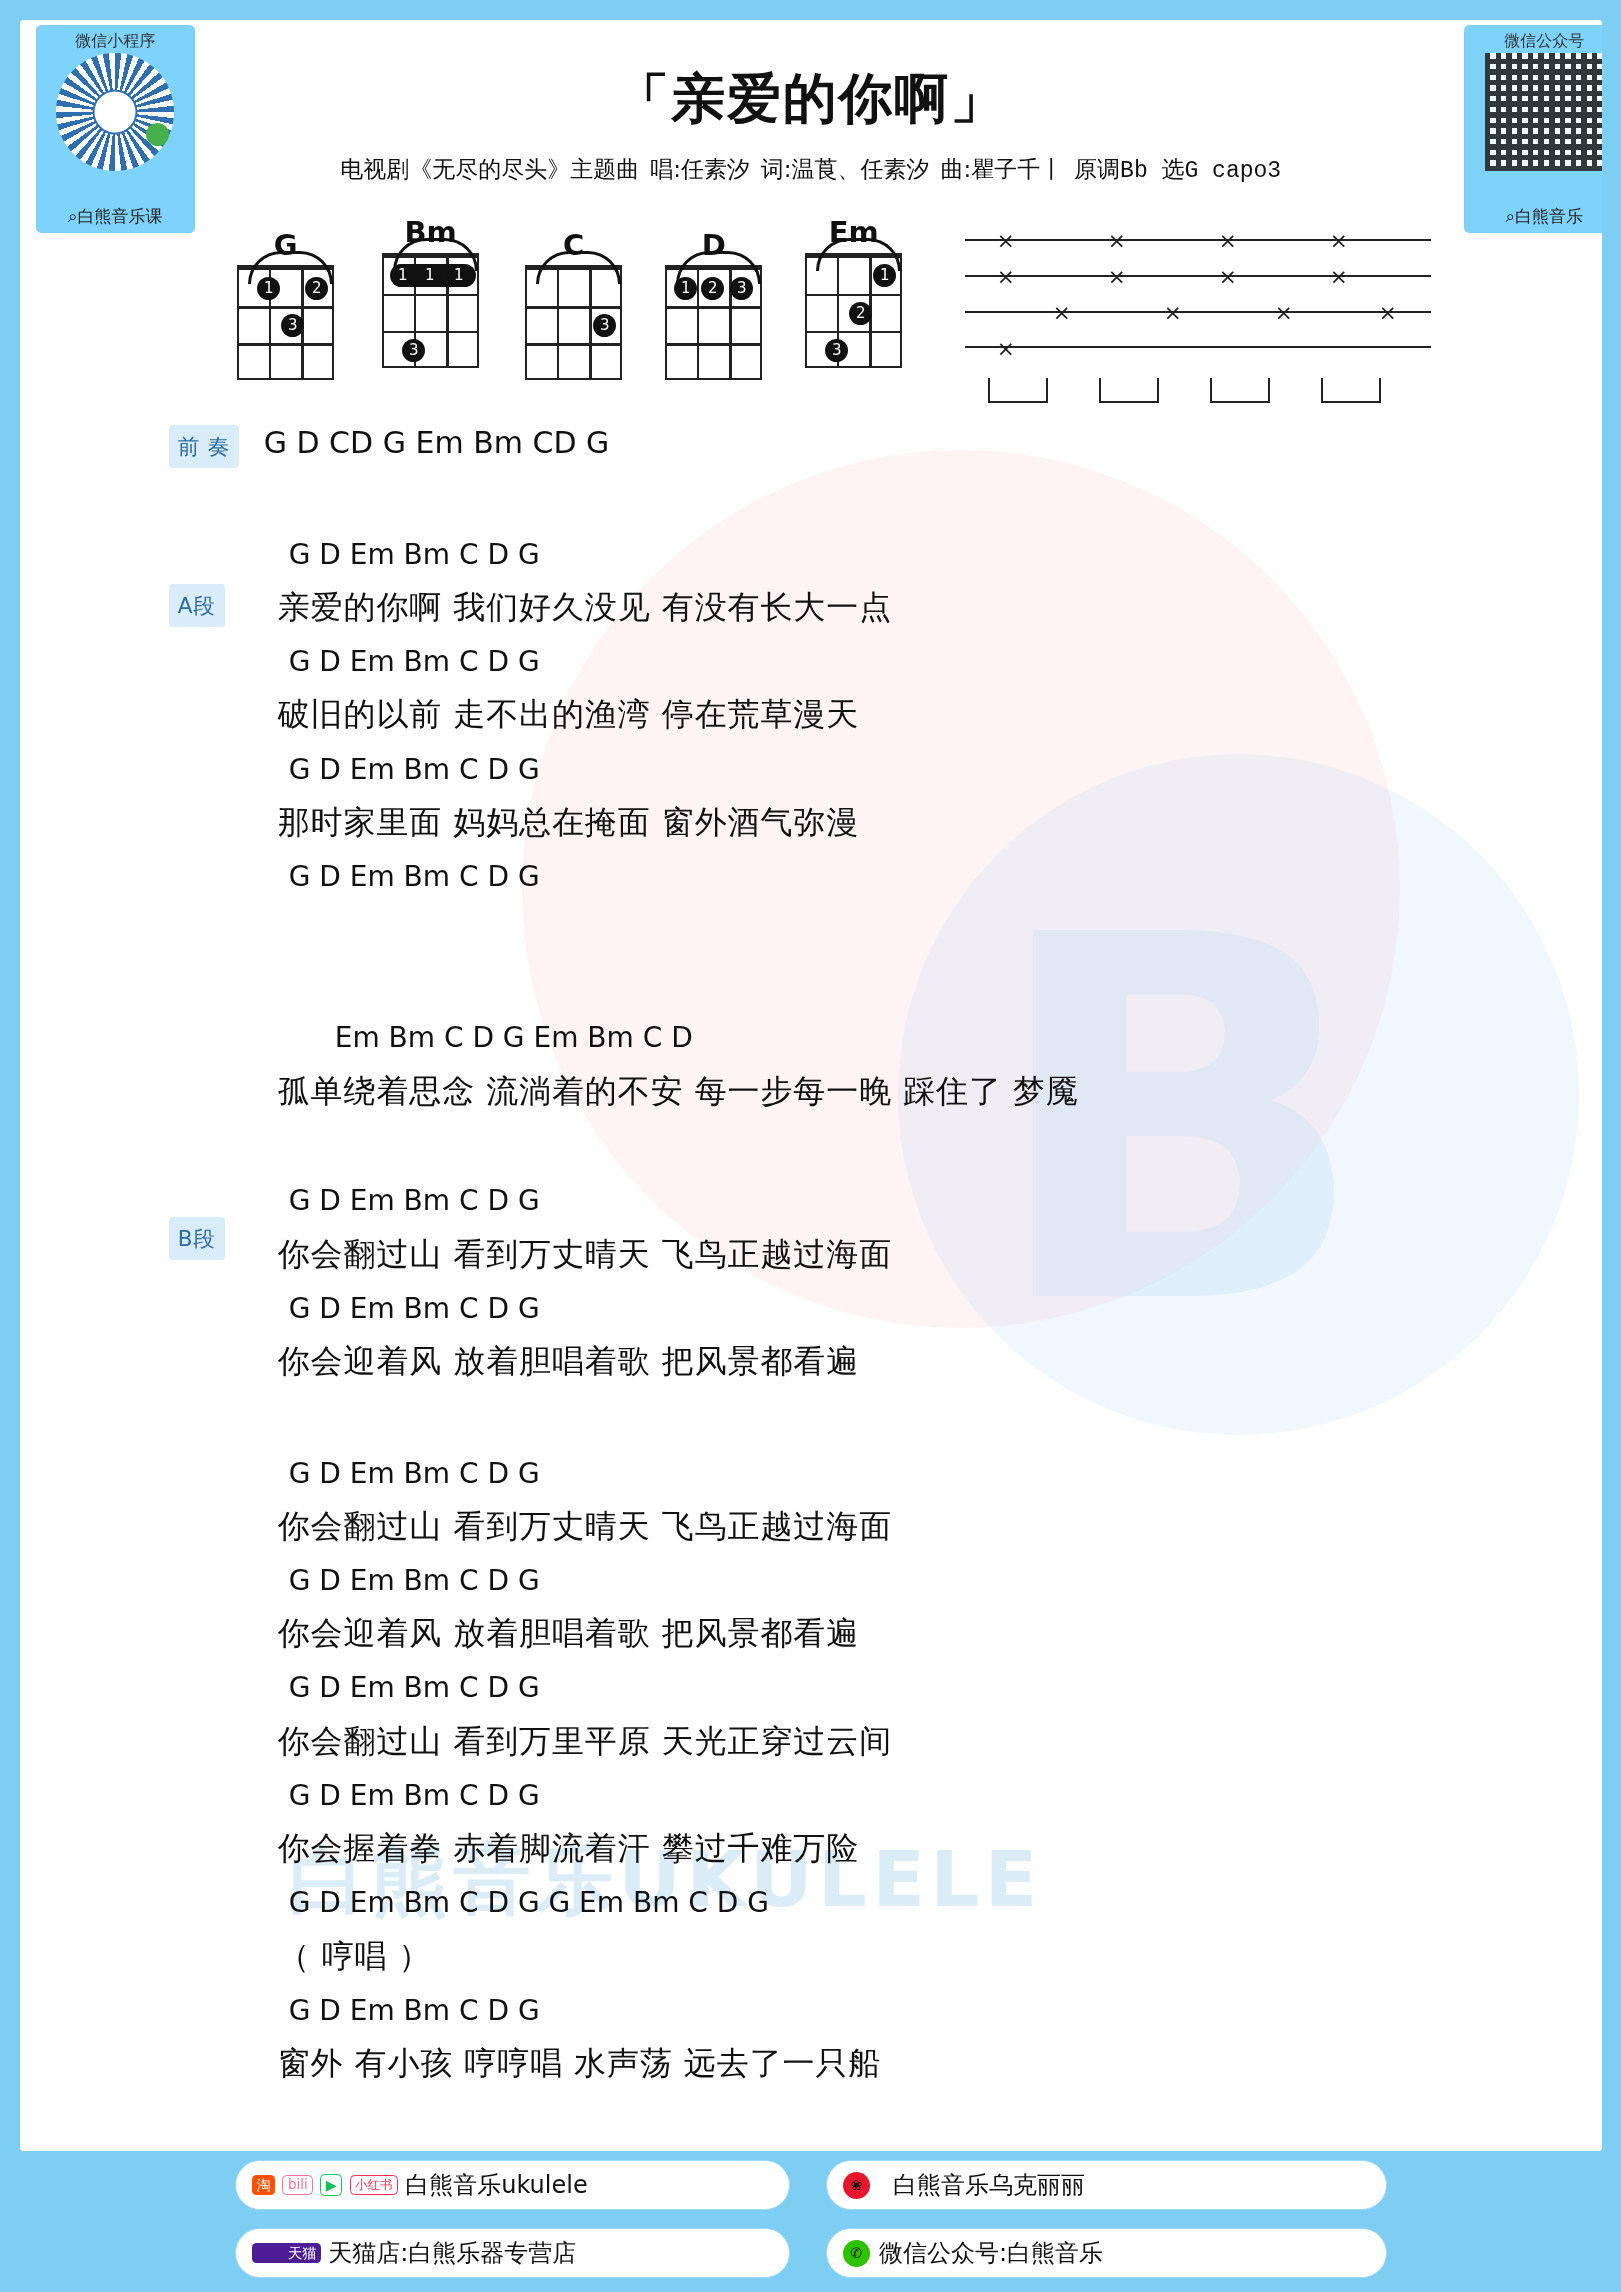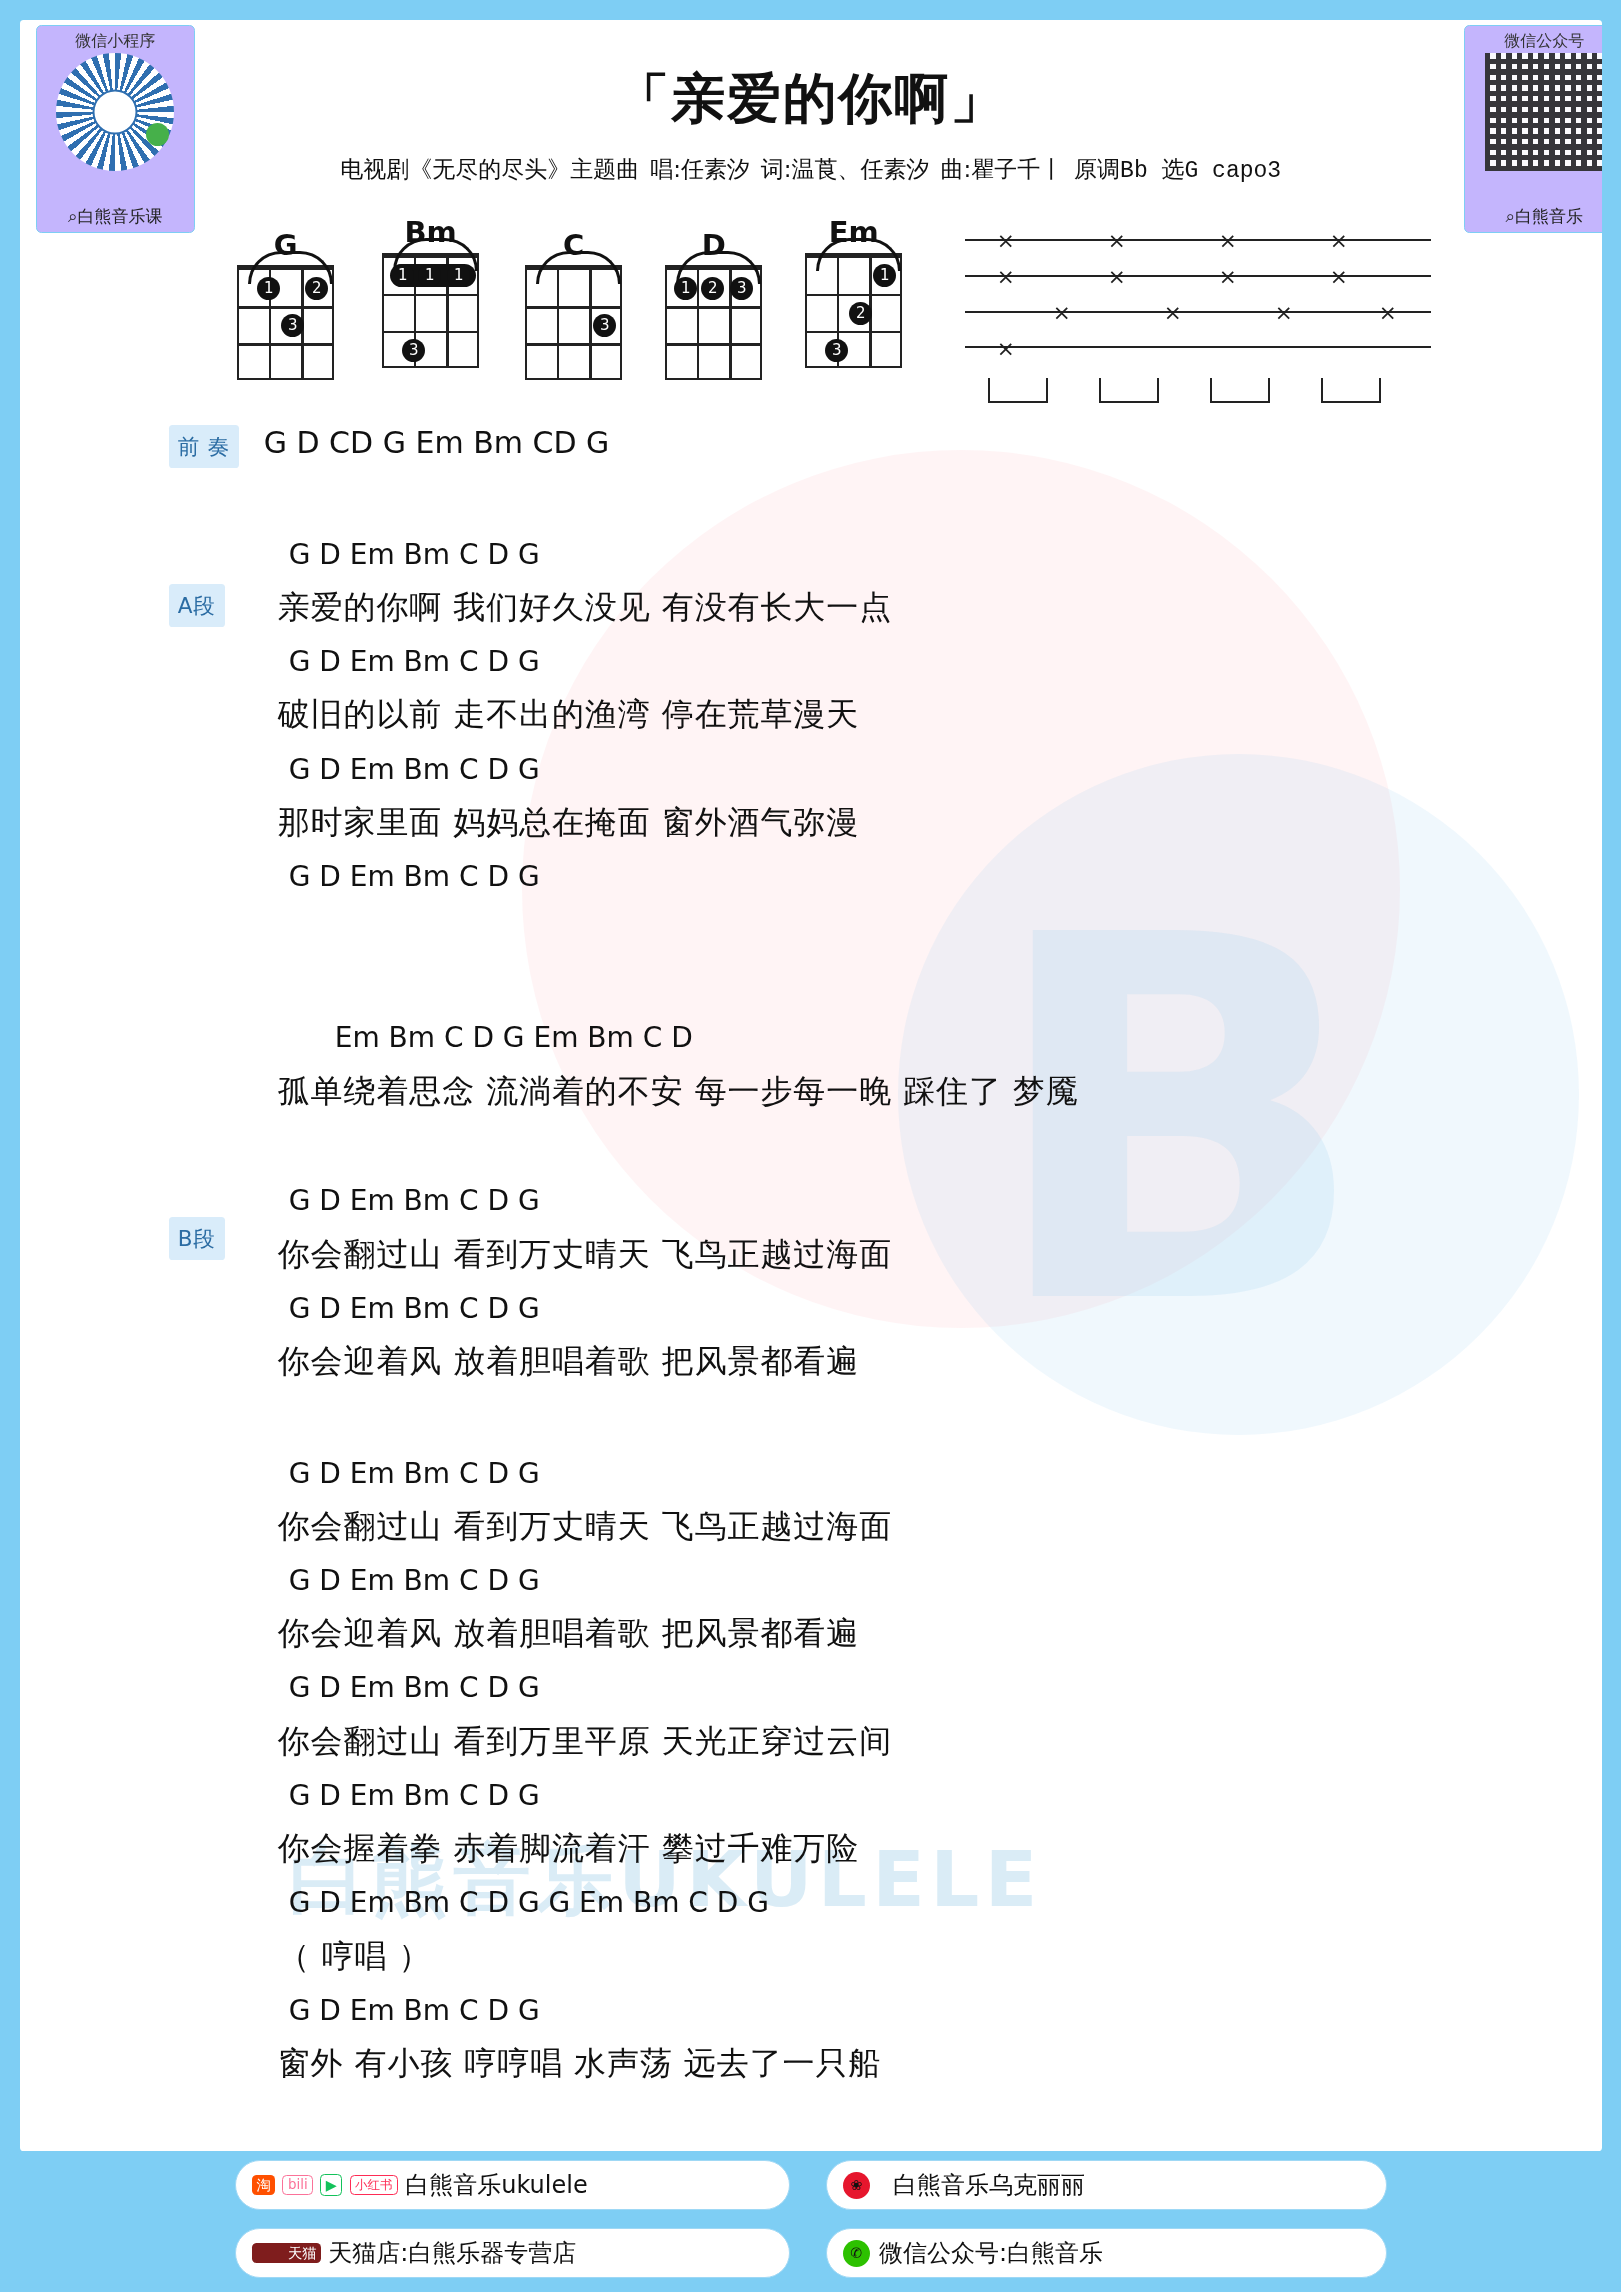--- a/index.html
+++ b/index.html
@@ -31,21 +31,21 @@
     position:absolute;left:269px;top:1809px;
     font-size:77px;letter-spacing:5.4px;color:rgba(150,200,230,.35);
     font-weight:bold;white-space:nowrap;
   }
   .wm-b{
     position:absolute;left:967px;top:851px;
     font-size:502px;color:rgba(150,205,240,.18);font-weight:bold;line-height:1;
   }
   
   .badge{
-    position:absolute;background:#c4b5fd;border:1.8px solid #7ecef4;border-radius:5.4px;
+    position:absolute;background:#7dd3fc;border:1.8px solid #7ecef4;border-radius:5.4px;
     box-sizing:border-box;
   }
   .badge-left{left:16px;top:5.4px;width:159px;height:208px;}
   .badge-right{left:1444px;top:5.4px;width:161px;height:208px;}
   .badge-title{
     text-align:center;font-size:16px;color:#333;padding-top:5.4px;
   }
   .badge-foot{
     position:absolute;bottom:3.6px;left:0;width:100%;text-align:center;
     font-size:17px;color:#222;
@@ -138,21 +138,21 @@
   .fico{
     display:inline-block;margin-right:7.2px;border-radius:4.5px;color:#fff;
     font-size:14.3px;padding:2.7px 4.5px;line-height:1;
   }
   .ico-tao{background:#ff5000;}
   .ico-bili{background:#fff;color:#fb7299;border:0.9px solid #fb7299;font-size:13.4px;}
   .ico-play{background:#fff;color:#13c25a;border:0.9px solid #13c25a;}
   .ico-red{background:#fff;color:#fe2c55;border:0.9px solid #fe2c55;font-size:12.5px;}
   .ico-weibo{background:#e6162d;border-radius:50%;width:27px;height:27px;
              display:inline-flex;align-items:center;justify-content:center;font-size:14.3px;}
-  .ico-tmall{background:#7f1d1d;padding-left:36px;}
+  .ico-tmall{background:#4c1d95;padding-left:36px;}
   .ico-wechat{background:#2dc100;border-radius:50%;width:27px;height:27px;
              display:inline-flex;align-items:center;justify-content:center;font-size:14.3px;}
 </style>
 </head>
 <body>
 
 <div class="page">
   <div class="sheet">
 
     <div class="wm-circle wm1"></div>

